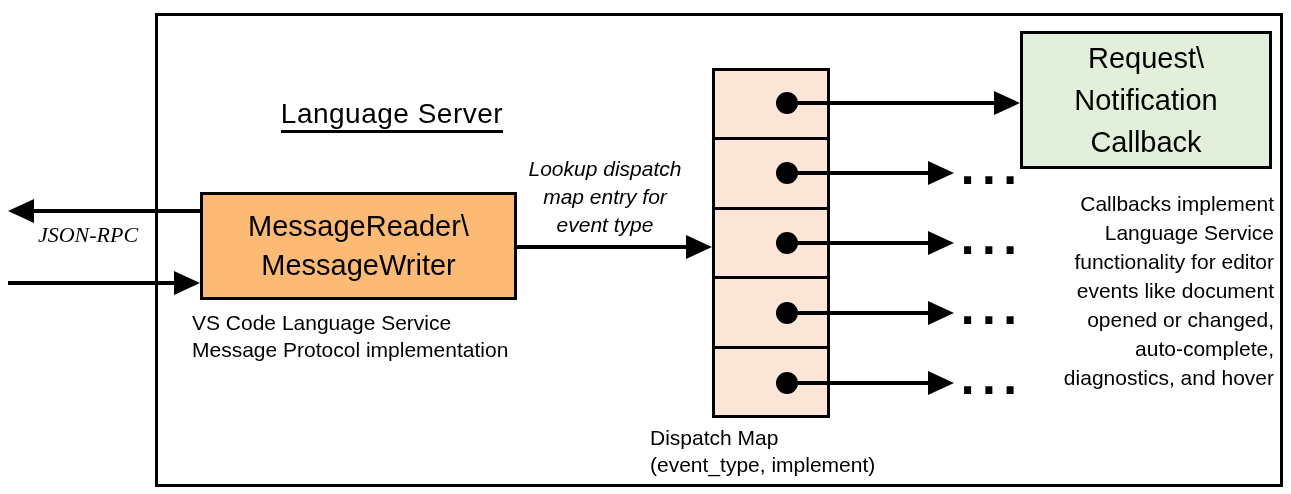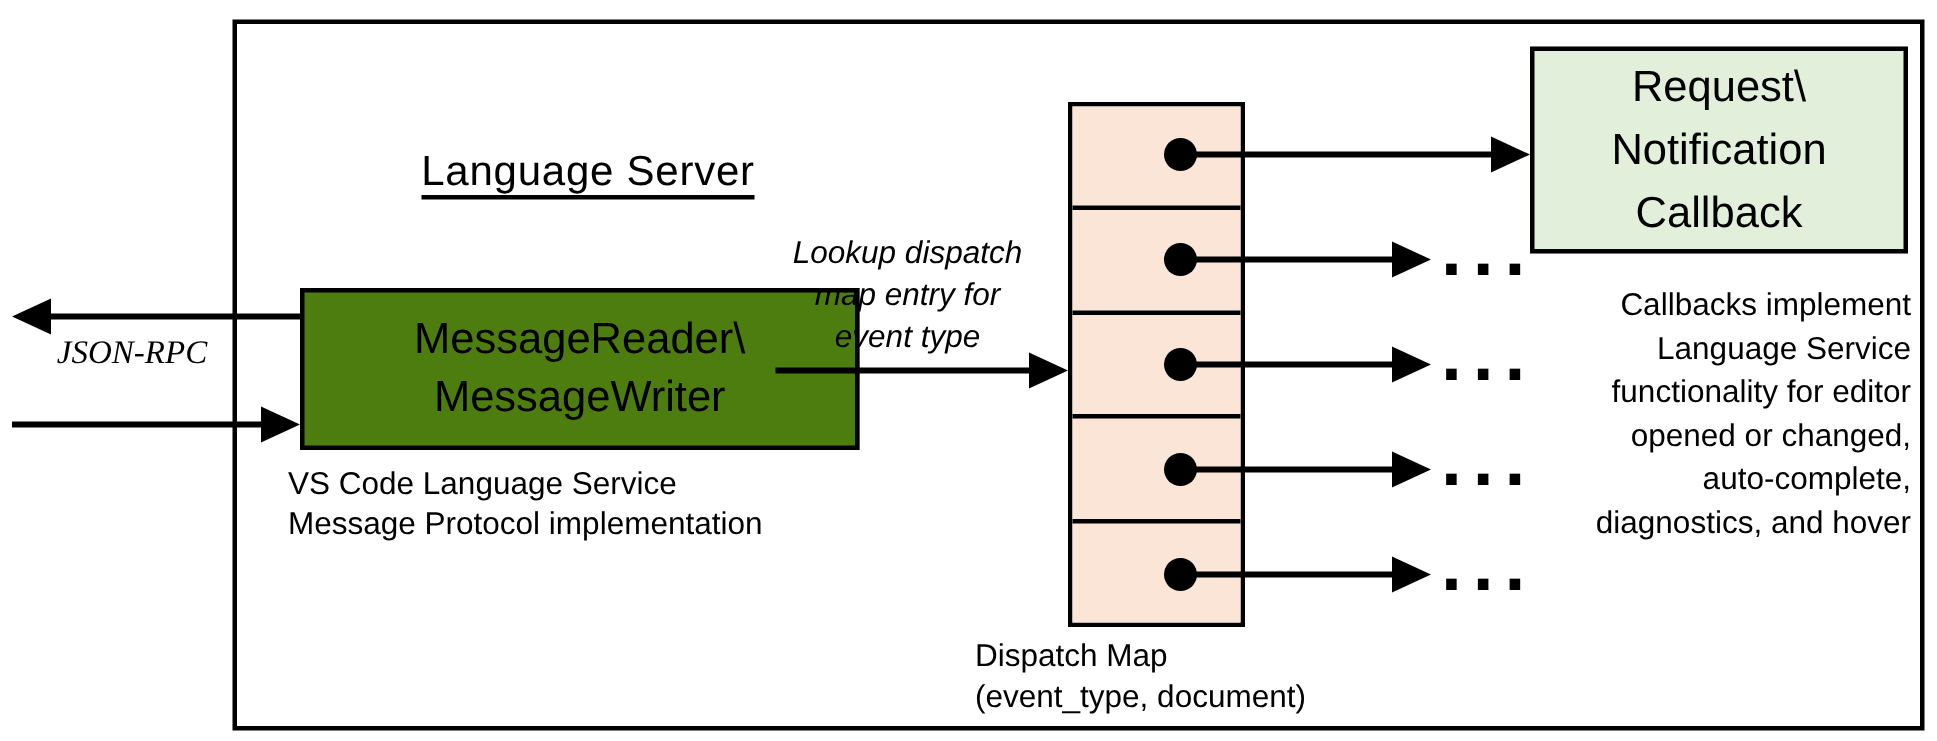--- a/index.html
+++ b/index.html
@@ -22,21 +22,21 @@
   .hline{height:4px;background:#000;}
   
   .arr-right{width:0;height:0;border-top:12px solid transparent;border-bottom:12px solid transparent;border-left:26px solid #000;}
   .arr-left{width:0;height:0;border-top:12px solid transparent;border-bottom:12px solid transparent;border-right:26px solid #000;}
   
   .node{
     border:3px solid #000;box-sizing:border-box;
     display:flex;flex-direction:column;align-items:center;justify-content:center;
     text-align:center;
   }
-  .reader-box{left:200px;top:192px;width:373px;height:108px;background:#4d7c0f;font-size:29px;line-height:39px;}
+  .reader-box{left:200px;top:192px;width:317px;height:108px;background:#fdba74;font-size:29px;line-height:39px;}
   .callback-box{left:1020px;top:31px;width:252px;height:138px;background:#e2efda;font-size:29px;line-height:42px;}
   .caption{font-size:21px;line-height:27px;}
   .reader-caption{left:192px;top:309px;width:360px;}
   .map-caption{left:650px;top:424px;width:245px;}
   .ital{font-style:italic;font-size:21px;line-height:28px;text-align:center;}
   .io-label{left:18px;top:221px;width:140px;font-size:22px;line-height:28px;font-style:italic;text-align:center;font-family:Liberation Serif, serif;}
   .lookup-label{left:505px;top:155px;width:200px;}
   .dispatches-label{left:810px;top:40px;width:180px;}
   
   .dispatch-map{
@@ -91,21 +91,21 @@
 
   <div class="abs dispatch-map">
     <div class="map-cell"></div>
     <div class="map-cell"></div>
     <div class="map-cell"></div>
     <div class="map-cell"></div>
     <div class="map-cell"></div>
   </div>
   <div class="abs map-caption caption">
     <div>Dispatch Map</div>
-    <div>(event_type, document)</div>
+    <div>(event_type, implement)</div>
   </div>
 
   <div class="abs dot" style="left:776px;top:92px;"></div>
   <div class="abs dot" style="left:776px;top:162px;"></div>
   <div class="abs dot" style="left:776px;top:232px;"></div>
   <div class="abs dot" style="left:776px;top:302px;"></div>
   <div class="abs dot" style="left:776px;top:372px;"></div>
 
   <div class="abs hline" style="left:790px;top:101px;width:206px;"></div>
   <div class="abs arr-right" style="left:994px;top:91px;"></div>
@@ -129,18 +129,19 @@
   <div class="abs node callback-box">
     <div>Request\</div>
     <div>Notification</div>
     <div>Callback</div>
   </div>
 
   <div class="abs note">
     <div>Callbacks implement</div>
     <div>Language Service</div>
     <div>functionality for editor</div>
+    <div>events like document</div>
     <div>opened or changed,</div>
     <div>auto-complete,</div>
     <div>diagnostics, and hover</div>
   </div>
 
 </div>
 
 </body></html>

